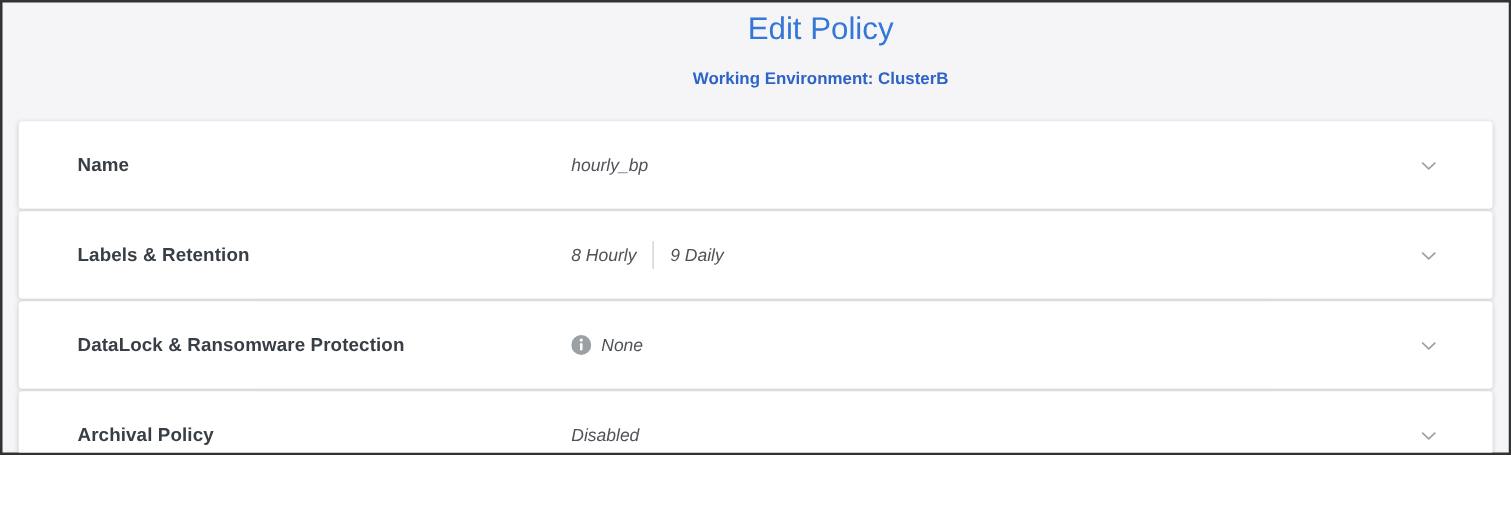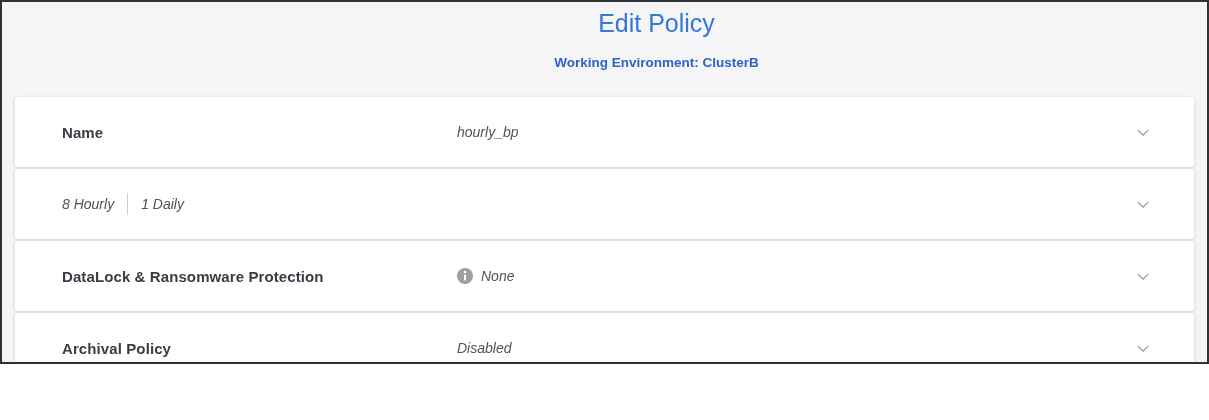--- a/index.html
+++ b/index.html
@@ -93,24 +93,25 @@
       <div class="label">Name</div>
       <div class="value">hourly_bp</div>
       <span class="chevron">
         <svg viewBox="0 0 24 24" width="18" height="18">
             <path d="M5 9.5l7 6.5 7-6.5" fill="none" stroke="#9aa0a6" stroke-width="1.8"></path>
           </svg>
       </span>
     </div>
 
     <div class="card">
+      <div class="label">Labels &amp; Retention</div>
       <div class="value">
         <span>8 Hourly</span>
         <span class="vdiv"></span>
-        <span>1 Daily</span>
+        <span>9 Daily</span>
       </div>
       <span class="chevron">
         <svg viewBox="0 0 24 24" width="18" height="18">
             <path d="M5 9.5l7 6.5 7-6.5" fill="none" stroke="#9aa0a6" stroke-width="1.8"></path>
           </svg>
       </span>
     </div>
 
     <div class="card">
       <div class="label">DataLock &amp; Ransomware Protection</div>

